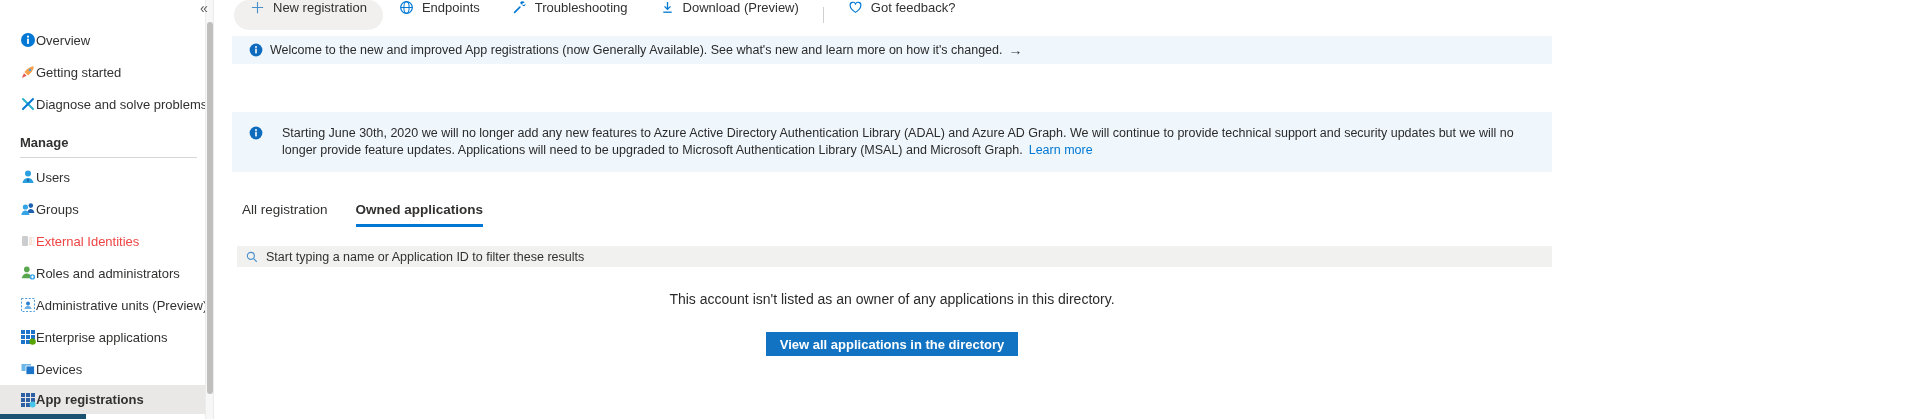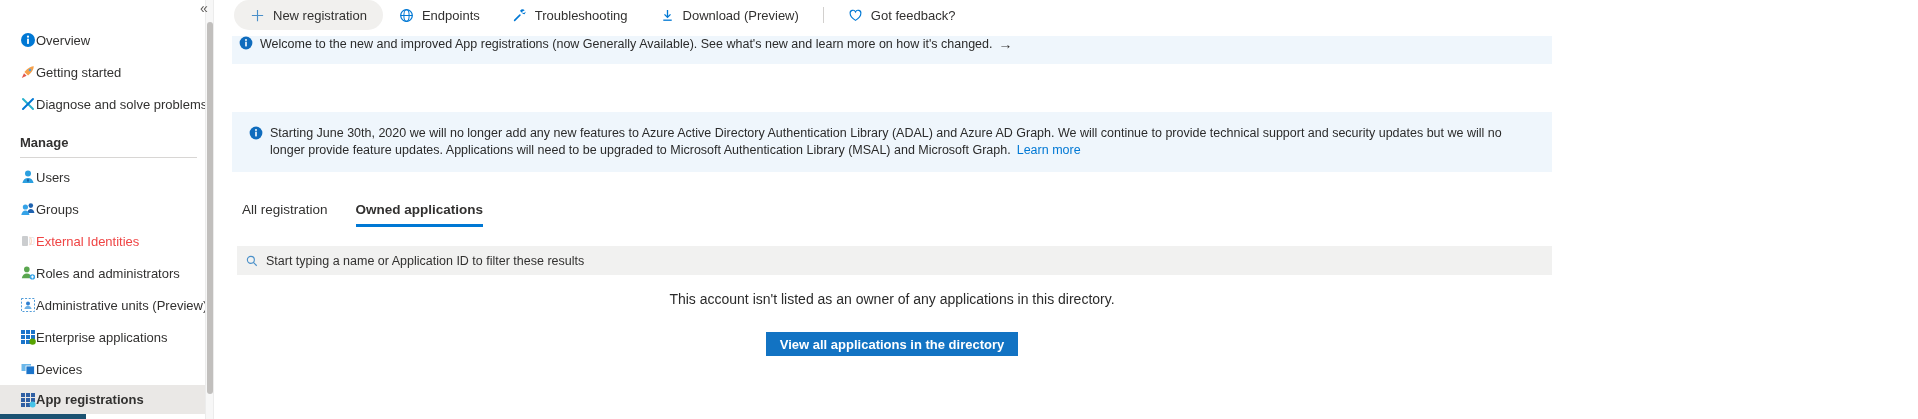--- a/index.html
+++ b/index.html
@@ -27,43 +27,43 @@
   .vscrollbar { position:absolute; left:205px; top:0; width:9px; height:419px;
                 background:#f7f7f7; border-left:1px solid #ececec; border-right:1px solid #ececec; }
   .vscroll-thumb { position:absolute; left:1px; top:22px; width:6px; height:372px;
                    background:#c1bfbd; border-radius:3px; }
 
   
   .content { position:absolute; left:214px; top:0; width:1704px; height:419px; background:#fff; }
 
   .toolbar { position:absolute; left:0; top:0; width:100%; height:30px;
              display:flex; align-items:center; padding-left:20px; font-size:13px; }
-  .tb-item { display:flex; align-items:center; gap:8px; height:30px; padding:0 16px;
+  .tb-item { display:flex; align-items:flex-start; gap:8px; height:30px; padding:0 16px;
              cursor:pointer; white-space:nowrap;border-radius:15px; }
   .tb-item.active { background:#f1f0ee; }
   .tb-item svg { width:15px; height:15px; }
   .tb-sep { width:1px; height:16px; background:#d2d0ce; margin:0 8px; }
 
   .banner { position:absolute; left:18px; width:1320px; background:#eff6fc;
             display:flex; font-size:12.5px; line-height:17px; }
-  .banner-welcome { top:36px; height:28px; align-items:flex-start; padding-left:7px; }
+  .banner-welcome { top:36px; height:28px; align-items:center; padding-left:17px; }
   .banner-deprecation { top:112px; height:60px; padding:13px 10px 0 17px; align-items:flex-start; }
   .banner-icon { width:14px; height:14px; flex:none; margin-right:7px; }
   .banner-icon svg { width:14px; height:14px; }
   .banner-deprecation .banner-icon { margin-top:1px; }
   .banner-text { color:#2b2b2b; }
-  .banner-deprecation .banner-text { max-width:1240px; }
+  .banner-deprecation .banner-text { max-width:1240px;margin-left:12px; }
   .arrow-link { margin-left:6px; font-size:14px; cursor:pointer; color:#323130; }
   .learn-more { color:#0078d4; text-decoration:none; cursor:pointer; margin-left:6px; }
 
   .tabs { position:absolute; left:28px; top:202px; display:flex; gap:28px; }
   .tab { font-size:13.5px; padding-bottom:7px; cursor:pointer; }
   .tab.selected { font-weight:bold; border-bottom:3px solid #0078d4; }
 
-  .searchbox { position:absolute; left:23px; top:246px; width:1315px; height:29px;
+  .searchbox { position:absolute; left:23px; top:246px; width:1315px; height:21px;
                background:#f1f1f0; display:flex; align-items:center; padding-left:8px; }
   .searchbox svg { width:14px; height:14px; flex:none; }
   .searchbox input { border:none; outline:none; background:transparent; width:100%;
                      font-size:12.5px; margin-left:7px; font-family:"Liberation Sans",sans-serif;
                      color:#323130; }
   .searchbox input::placeholder { color:#323130; opacity:1; }
 
   .empty-wrap { position:absolute; left:18px; top:291px; width:1320px; text-align:center; }
   .empty-msg { font-size:14px; color:#2b2b2b; }
   .primary-btn { margin-top:25px; background:#1273c3; color:#fff; border:none;

